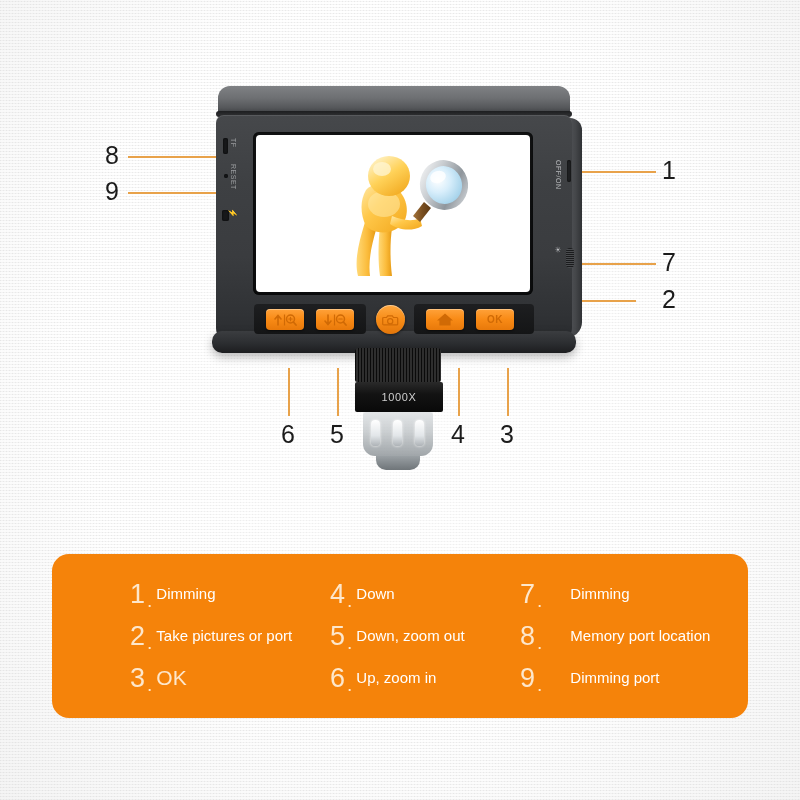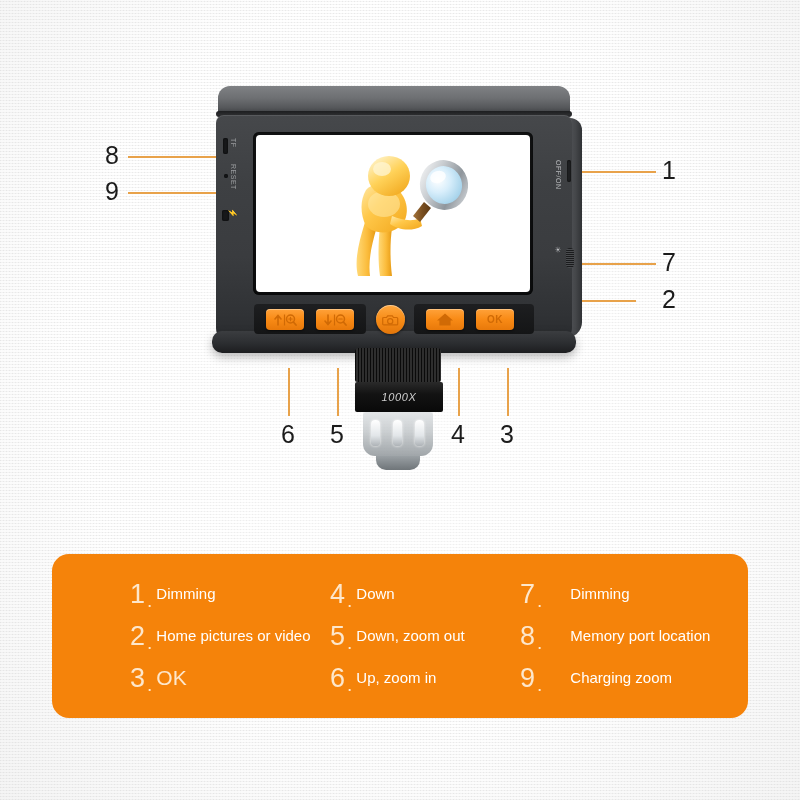--- a/index.html
+++ b/index.html
@@ -197,21 +197,21 @@
     background:
       repeating-linear-gradient(90deg, #0a0a0a 0px, #0a0a0a 1px, #2e2e2e 1px, #2e2e2e 3px),
       linear-gradient(180deg, #1a1a1a, #0b0b0b);
   }
   #lens-band {
     position: relative;
     width: 88px; height: 30px;
     margin: 0 auto;
     border-radius: 2px;
     background: linear-gradient(180deg, #2a2a2a 0%, #131313 40%, #090909 100%);
-    display: flex; align-items: center; justify-content: center; font-style: italic;
+    display: flex; align-items: center; justify-content: center;
   }
   #lens-mag {
     font-family: "Liberation Sans", sans-serif;
     font-size: 11px;
     color: #cfcfcf;
     letter-spacing: 0.6px;
   }
   #lens-glass {
     position: relative;
     width: 70px; height: 44px;
@@ -467,21 +467,21 @@
     </div>
     <div class="legend-item">
       <span class="legend-num">7</span>
       <span class="legend-dot">.</span>
       <span class="legend-label wide">Dimming</span>
     </div>
 
     <div class="legend-item">
       <span class="legend-num">2</span>
       <span class="legend-dot">.</span>
-      <span class="legend-label">Home pictures or video</span>
+      <span class="legend-label">Take pictures or port</span>
     </div>
     <div class="legend-item">
       <span class="legend-num">5</span>
       <span class="legend-dot">.</span>
       <span class="legend-label">Down, zoom out</span>
     </div>
     <div class="legend-item">
       <span class="legend-num">8</span>
       <span class="legend-dot">.</span>
       <span class="legend-label wide">Memory port location</span>
@@ -493,18 +493,18 @@
       <span class="legend-label big">OK</span>
     </div>
     <div class="legend-item">
       <span class="legend-num">6</span>
       <span class="legend-dot">.</span>
       <span class="legend-label">Up, zoom in</span>
     </div>
     <div class="legend-item">
       <span class="legend-num">9</span>
       <span class="legend-dot">.</span>
-      <span class="legend-label wide">Charging zoom</span>
+      <span class="legend-label wide">Dimming port</span>
     </div>
 
   </div>
 
 </div>
 
 </body></html>

